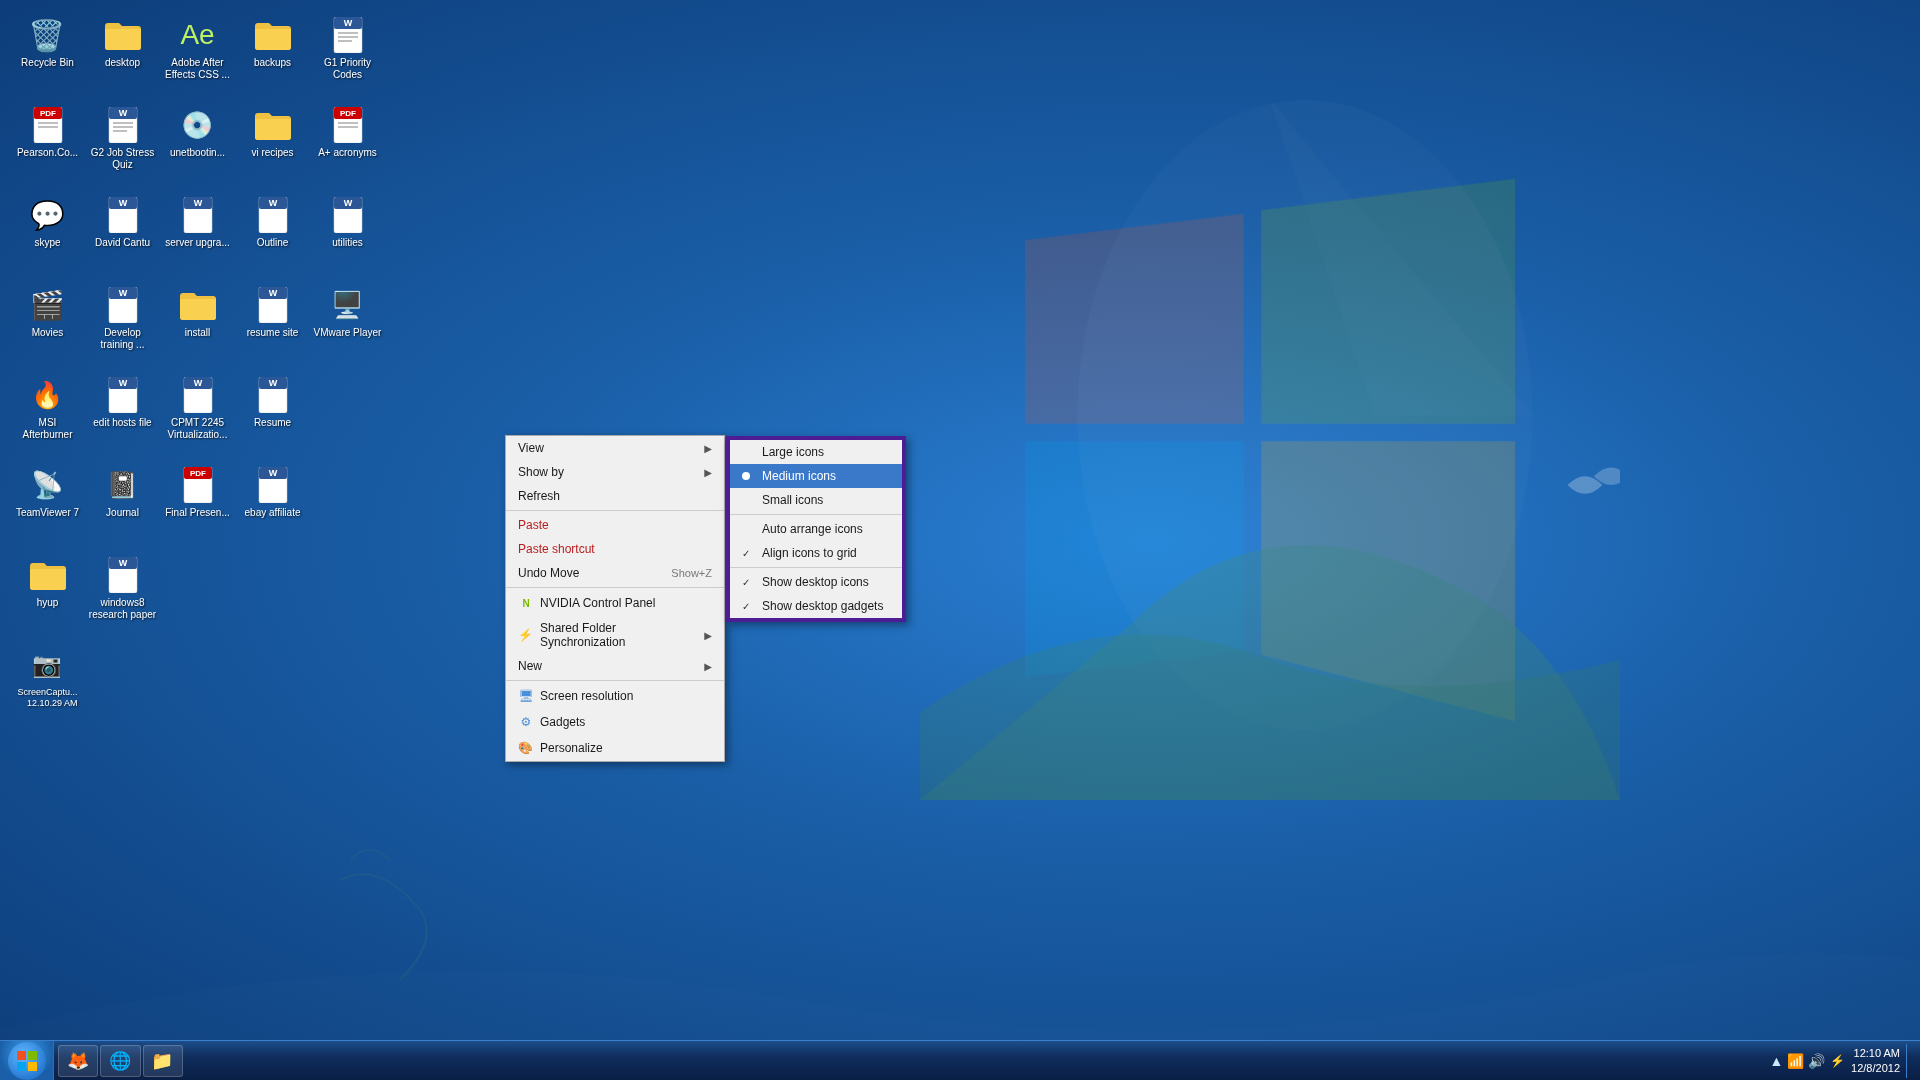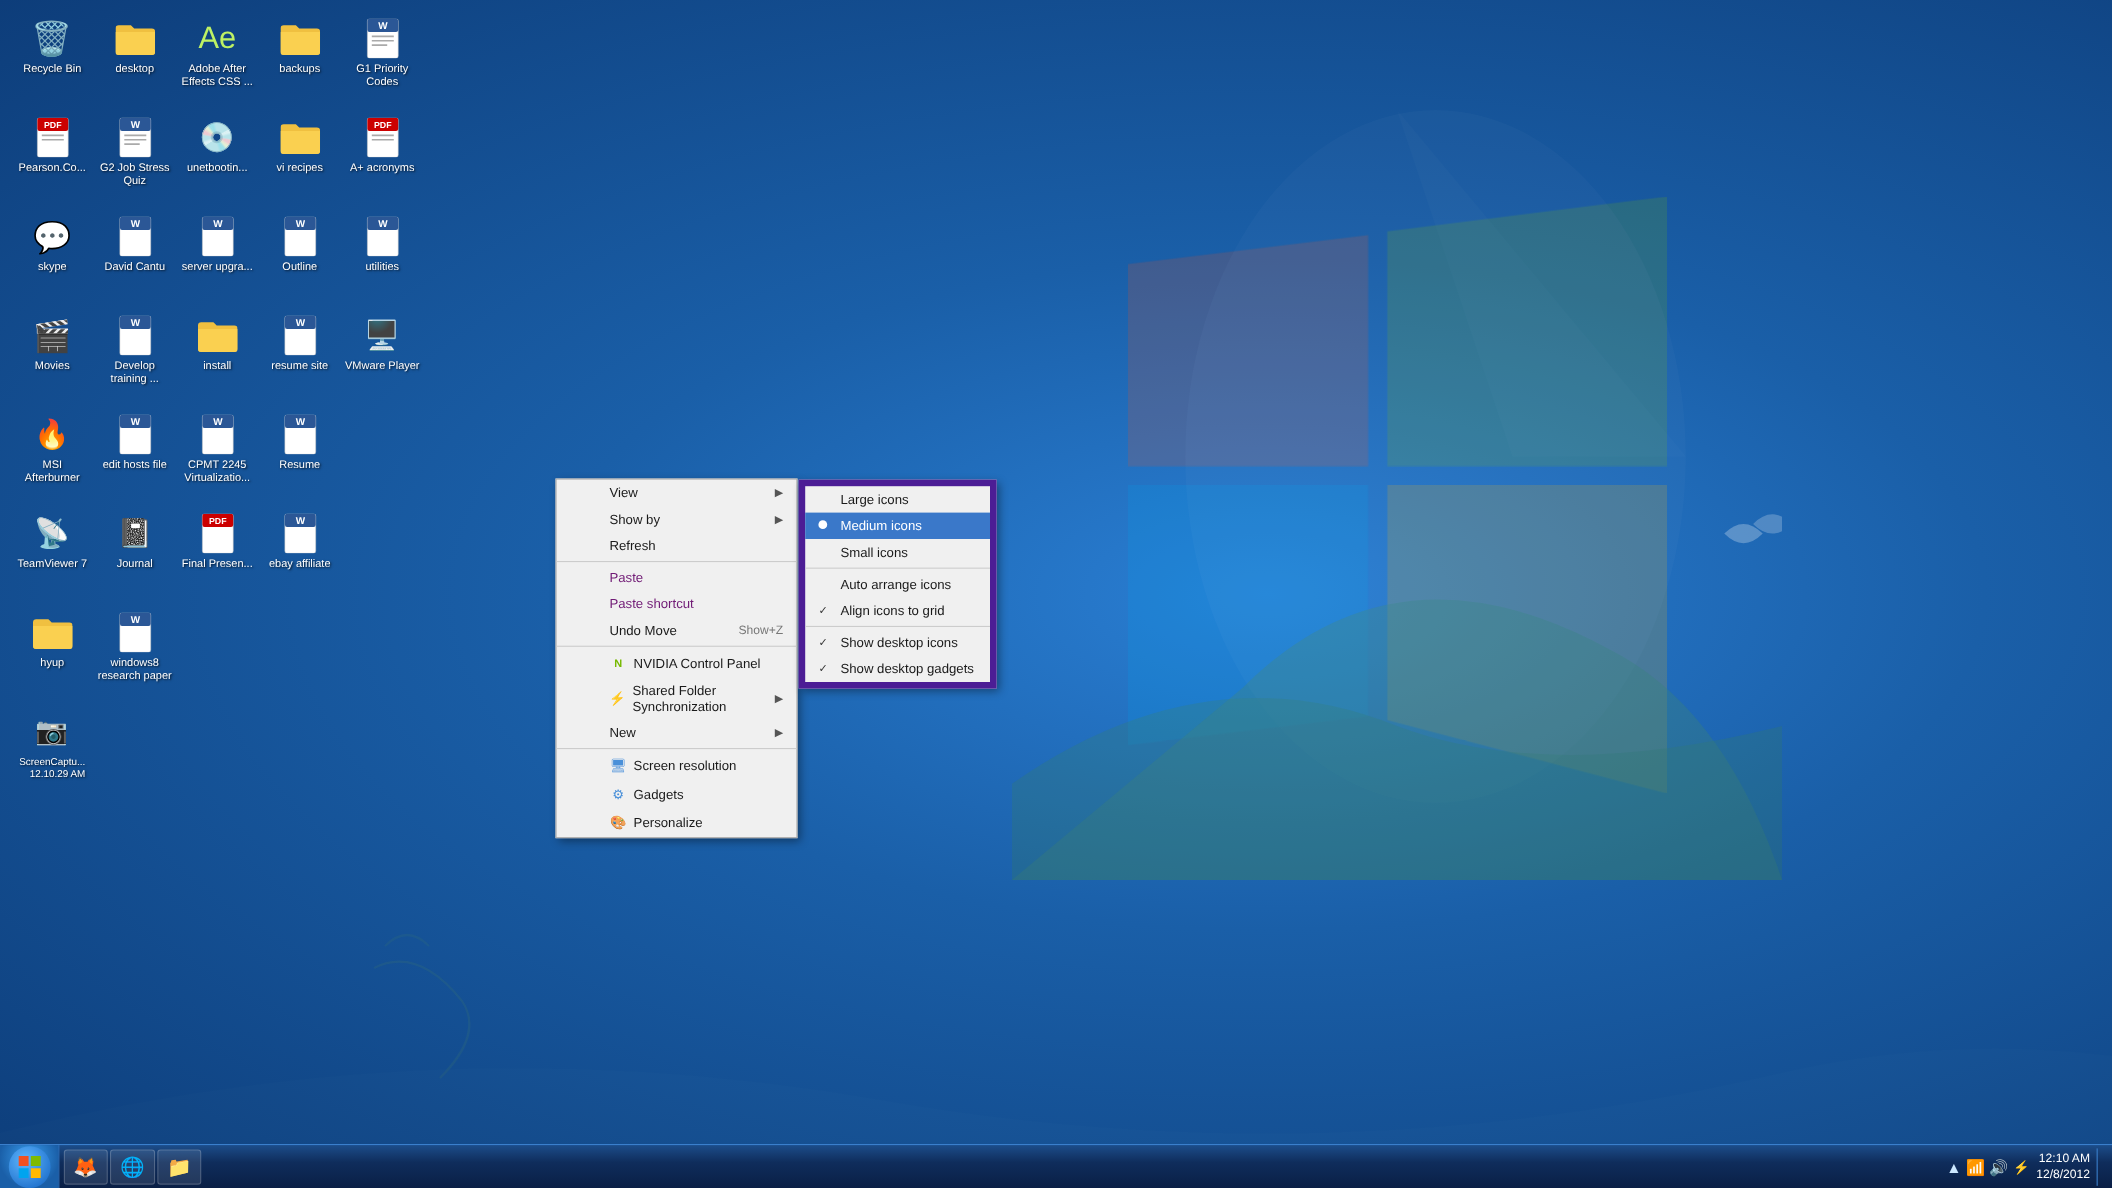--- a/index.html
+++ b/index.html
@@ -195,35 +195,34 @@
       padding: 5px 12px;
       display: flex;
       align-items: center;
       justify-content: space-between;
       cursor: pointer;
       position: relative;
       min-height: 22px;
     }
 
     .menu-item.disabled {
-      color: #701a75;
+      color: #b91c1c;
       cursor: default;
     }
 
     .menu-separator {
       height: 1px;
       background: #ccc;
       margin: 2px 0;
     }
 
     .menu-item-left {
       display: flex;
       align-items: center;
       gap: 6px;
-      margin-left: 36px;
     }
 
     .menu-arrow {
       font-size: 10px;
       color: #555;
     }
 
     .menu-icon-small {
       width: 16px;
       height: 16px;
@@ -237,21 +236,21 @@
       color: #777;
       font-size: 11px;
     }
 
     
     .submenu {
       position: absolute;
       left: 220px;
       top: 0;
       background: #f0f0f0;
-      border: 6px solid #4c1d95;
+      border: 4px solid #4c1d95;
       box-shadow: 3px 3px 8px rgba(0,0,0,0.4);
       width: 180px;
       z-index: 1001;
       font-size: 12px;
       color: #1a1a1a;
     }
 
     .submenu-item {
       padding: 5px 12px;
       display: flex;

